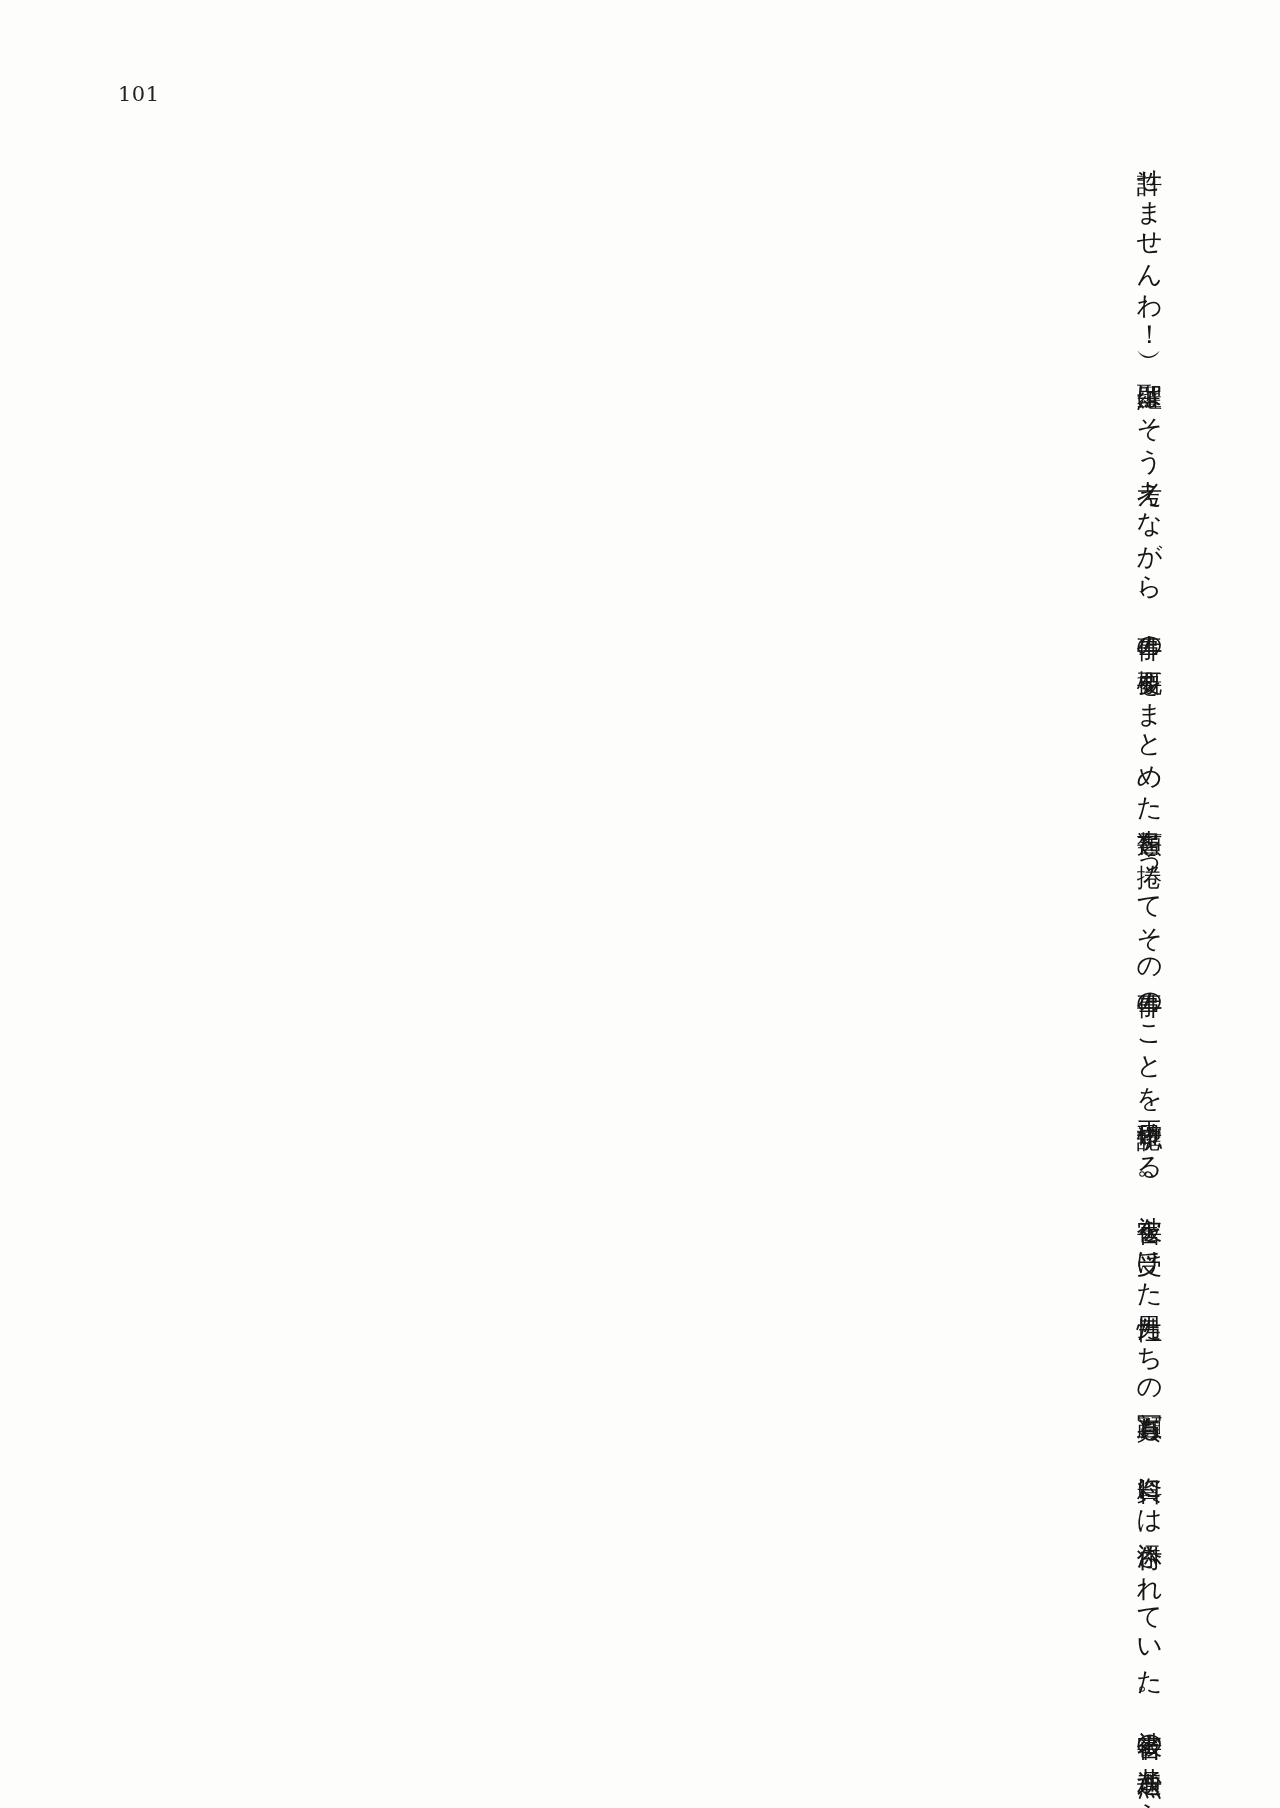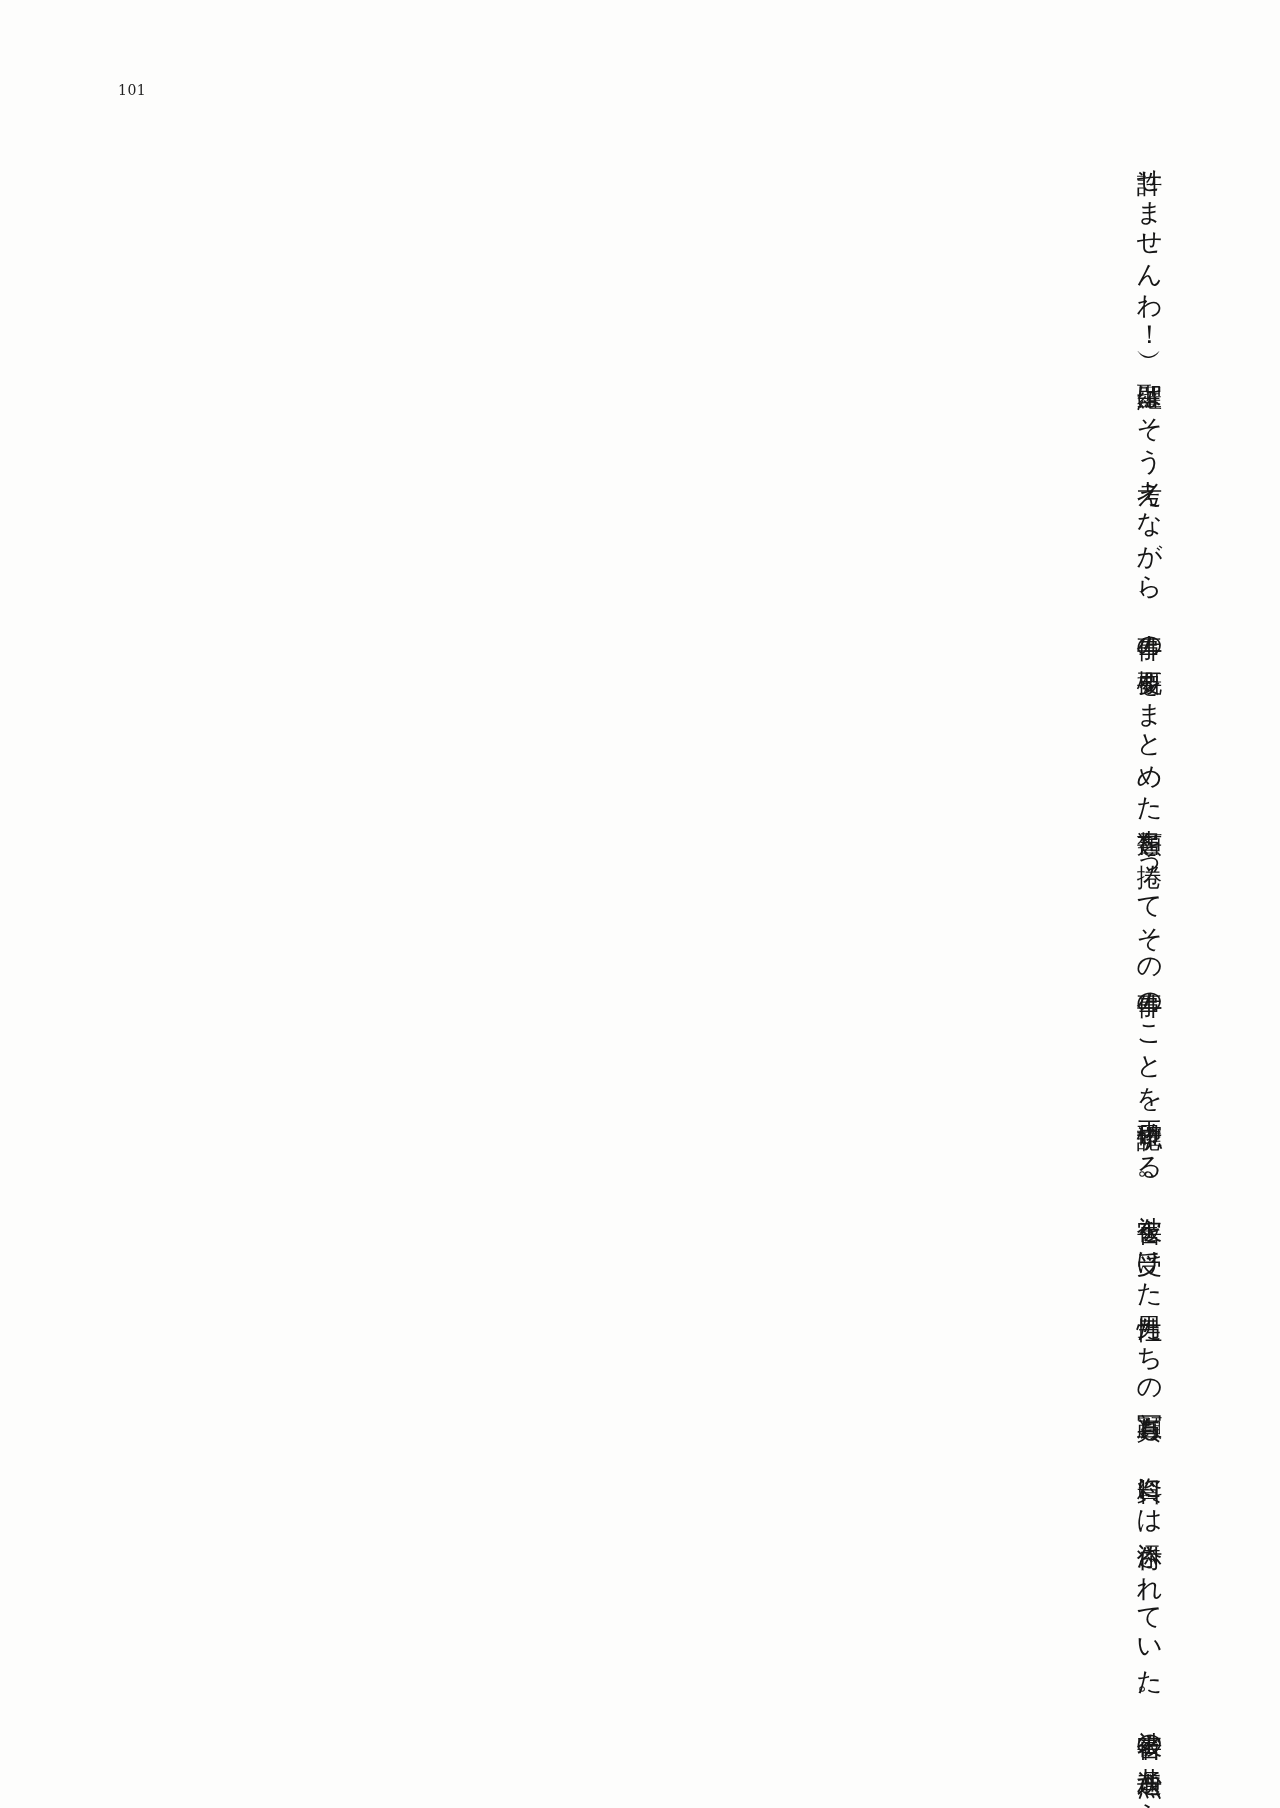--- a/index.html
+++ b/index.html
@@ -23,21 +23,21 @@
     width: 1280px;
     height: 1808px;
     background: #fdfdfc;
   }
 
   
   .folio {
     position: absolute;
     left: 118px;
     top: 82px;
-    font-size: 14px;
+    font-size: 21px;
     letter-spacing: 0.5px;
     color: #222;
     font-family: "DejaVu Serif", "Liberation Serif", serif;
   }
 
   
   .body-vertical {
     position: absolute;
     top: 150px;
     right: 118px;

